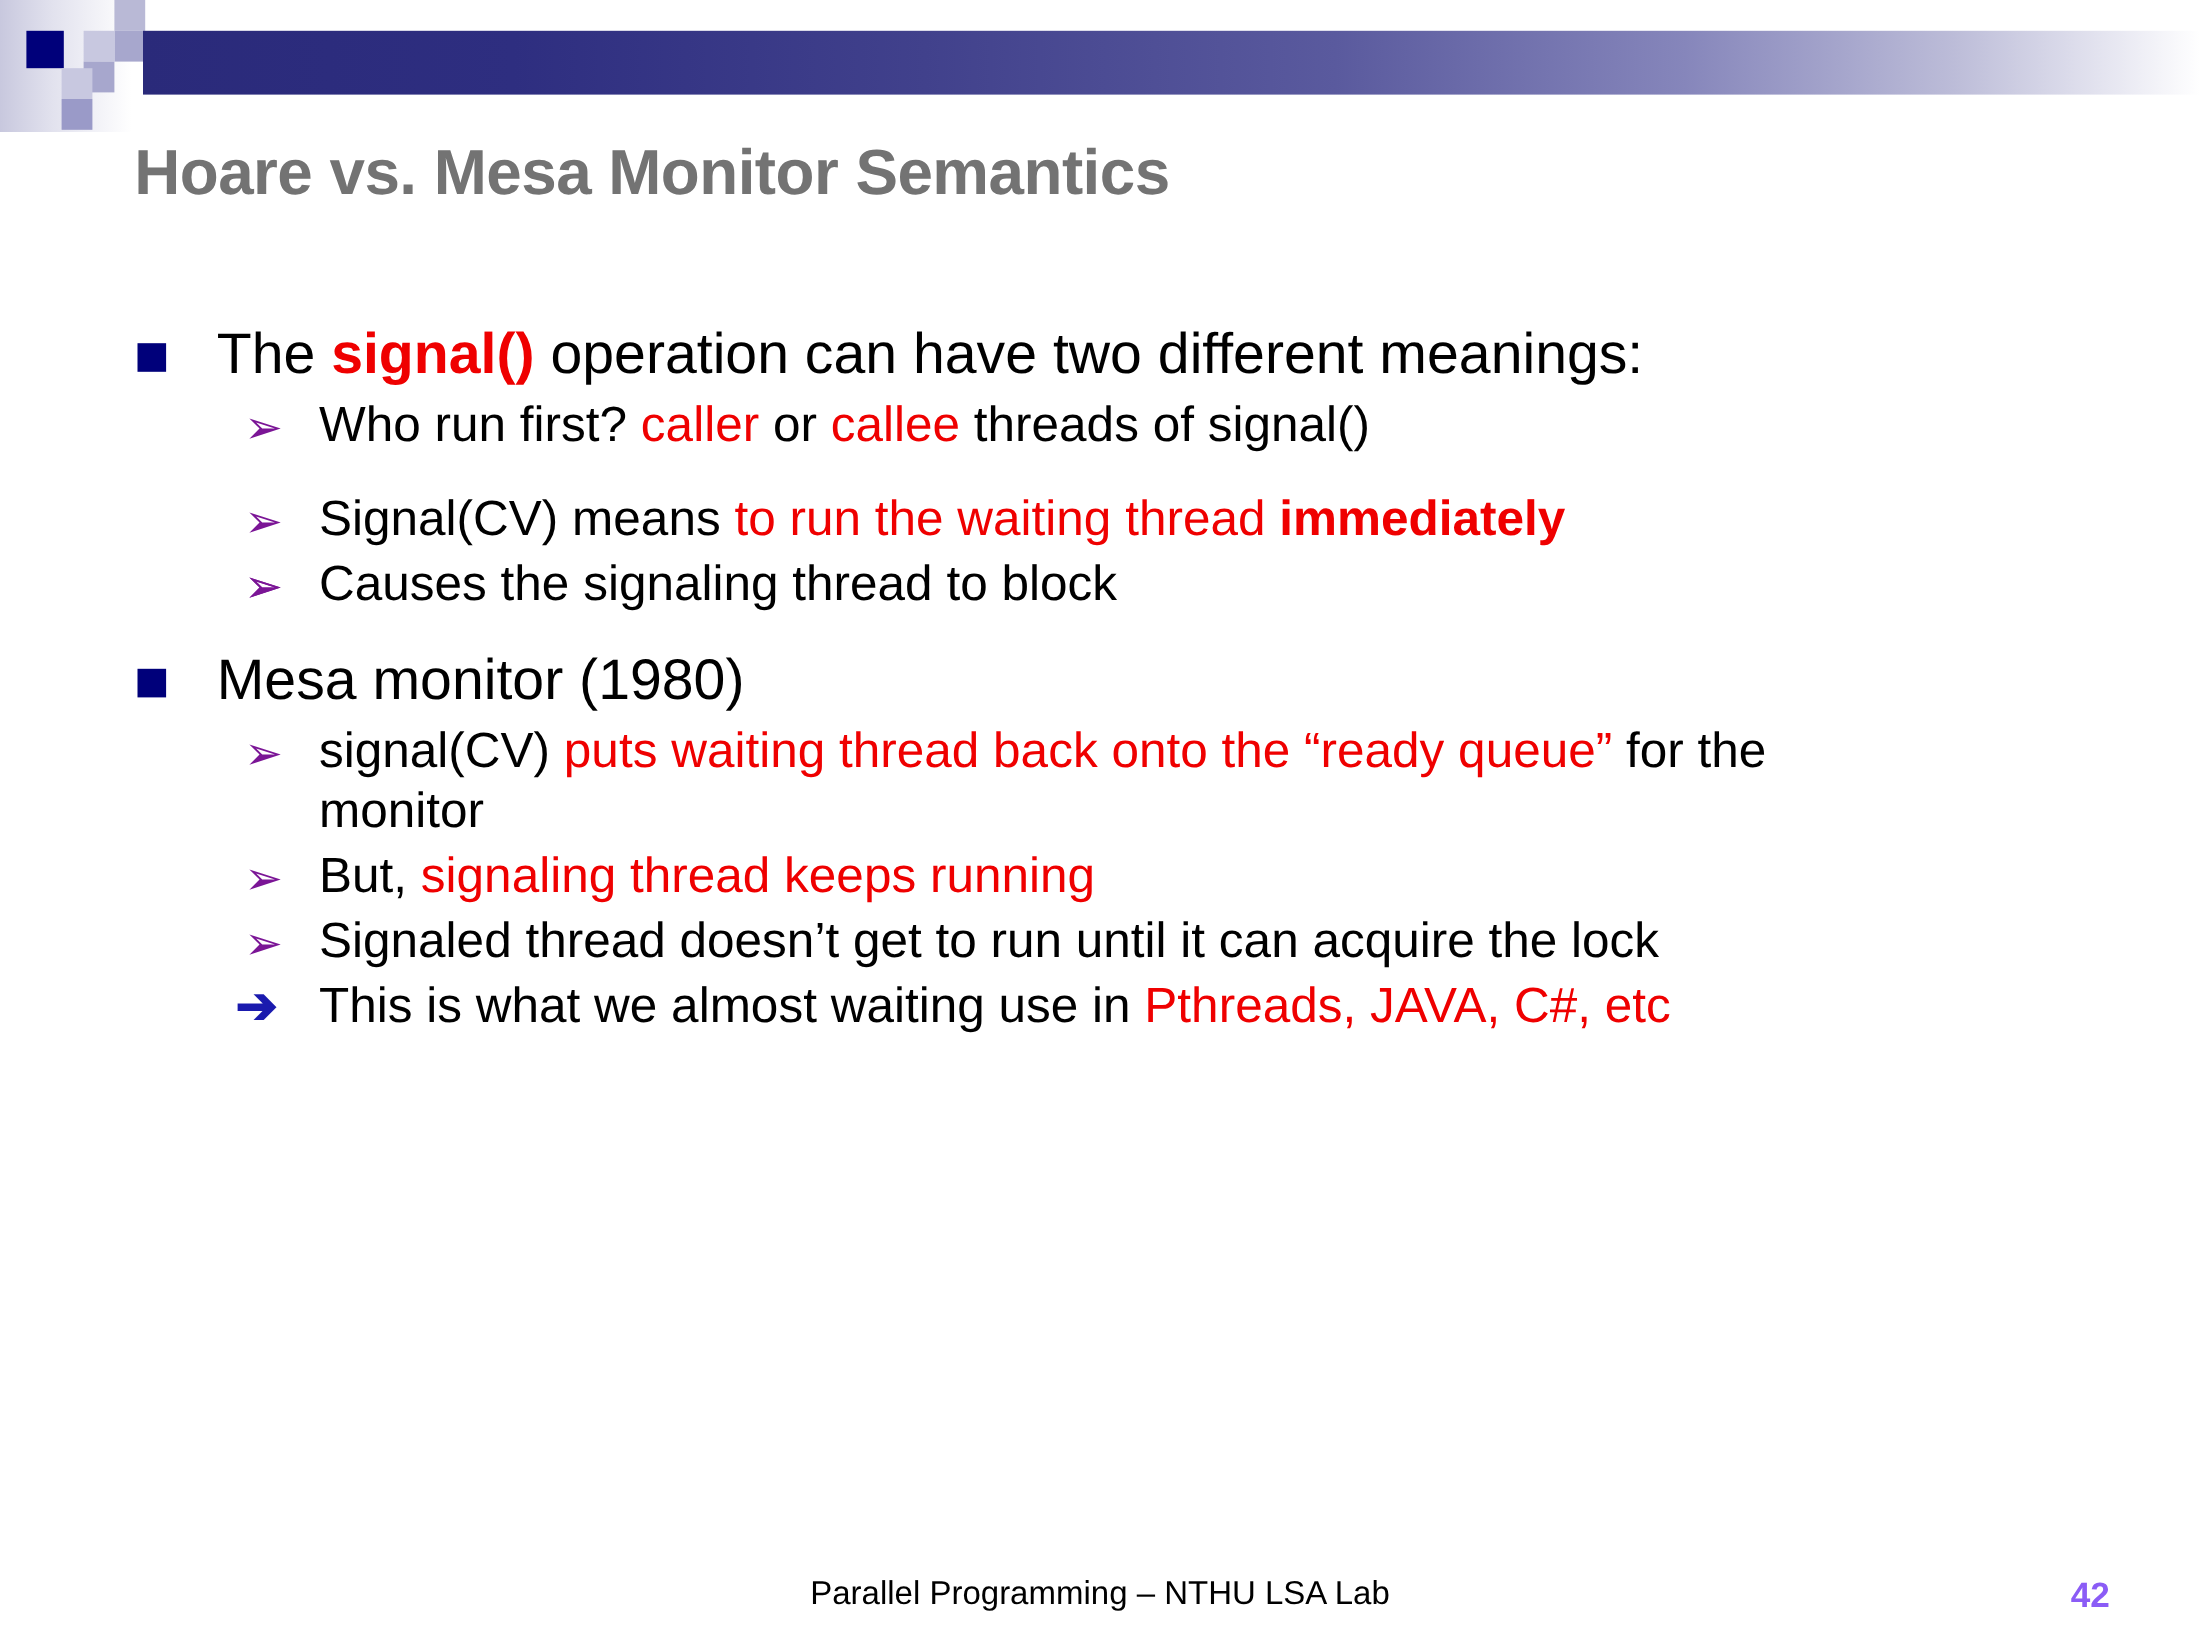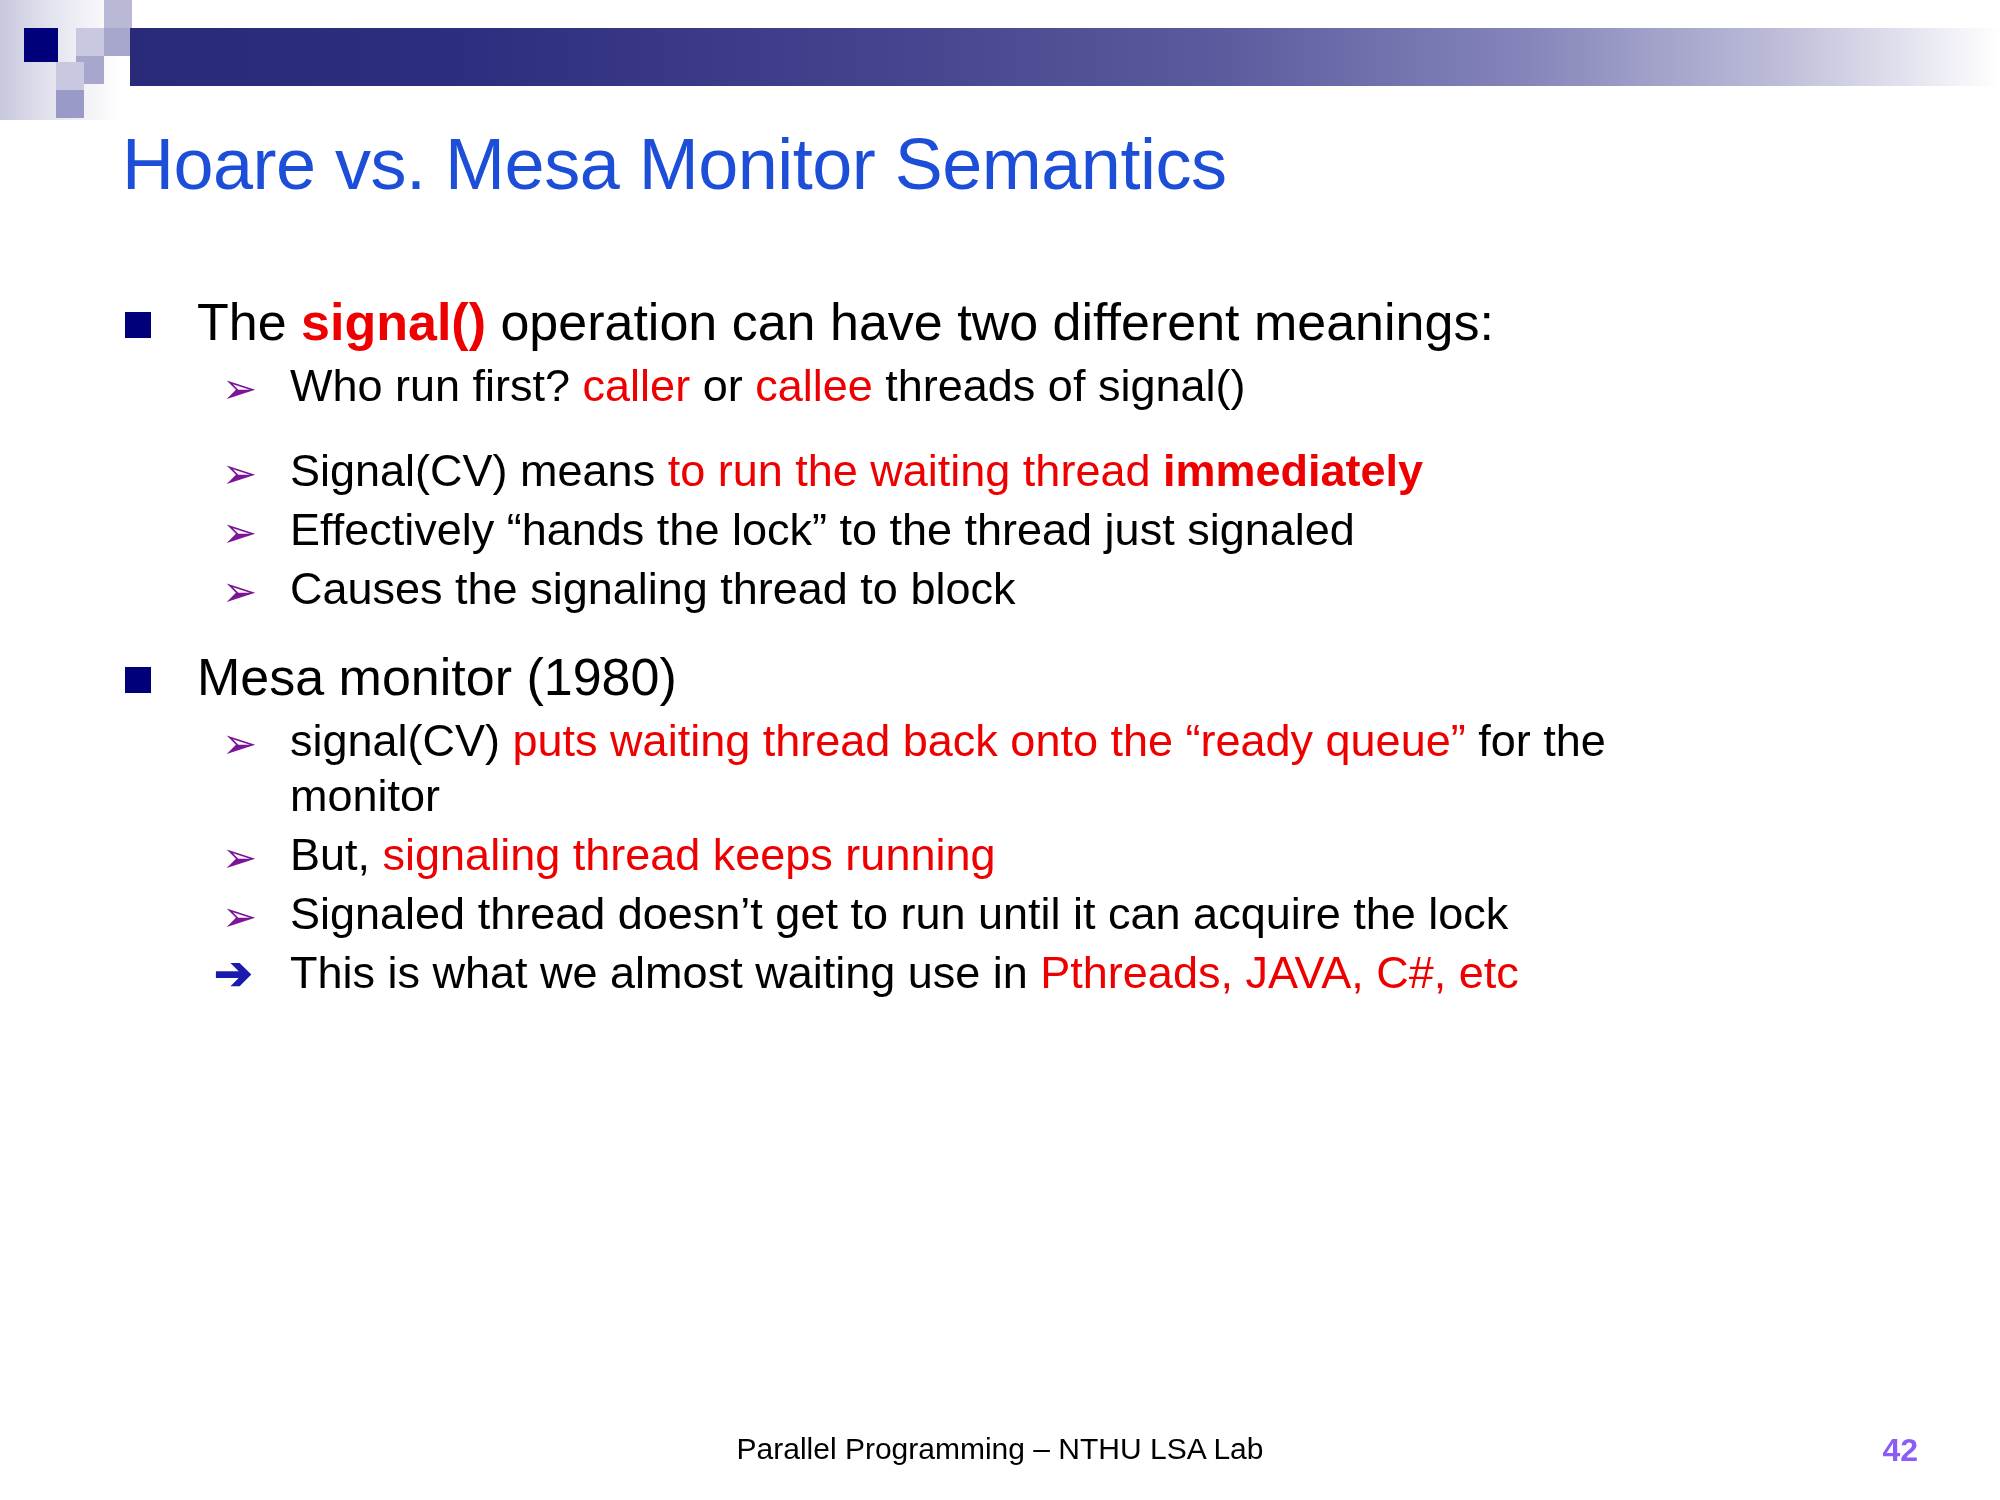--- a/index.html
+++ b/index.html
@@ -48,24 +48,24 @@
     height: 120px;
     background: linear-gradient(to right, #c8c8de 0%, #e2e2ee 40%, #ffffff 100%);
   }
 
   
   #slide-title {
     position: absolute;
     left: 122px;
     top: 128px;
     width: 1800px;
-    font-size: 72px;
+    font-size: 58px;
     line-height: 1.0;
-    color: #1d4ed8;
-    font-weight: 400;
+    color: #737373;
+    font-weight: 700;
     letter-spacing: -0.5px;
     white-space: nowrap;
   }
 
   
   #body-content {
     position: absolute;
     left: 0;
     top: 292px;
     width: 2000px;
@@ -183,21 +183,20 @@
   <div class="gap-md"></div>
 
 
   <div class="l2">
     <span class="arrow-bullet">➢</span>
     <span><span class="blue">Signal(CV) means </span><span class="red">to run the waiting thread </span><span class="red bold">immediately</span></span>
   </div>
 
   <div class="l2">
     <span class="arrow-bullet">➢</span>
-    <span><span class="blue">Effectively “hands the lock” to the thread just signaled</span></span>
   </div>
 
   <div class="l2">
     <span class="arrow-bullet">➢</span>
     <span><span class="blue">Causes the signaling thread to block</span></span>
   </div>
 
   <div class="gap-md"></div>
 
   <div class="l1">

